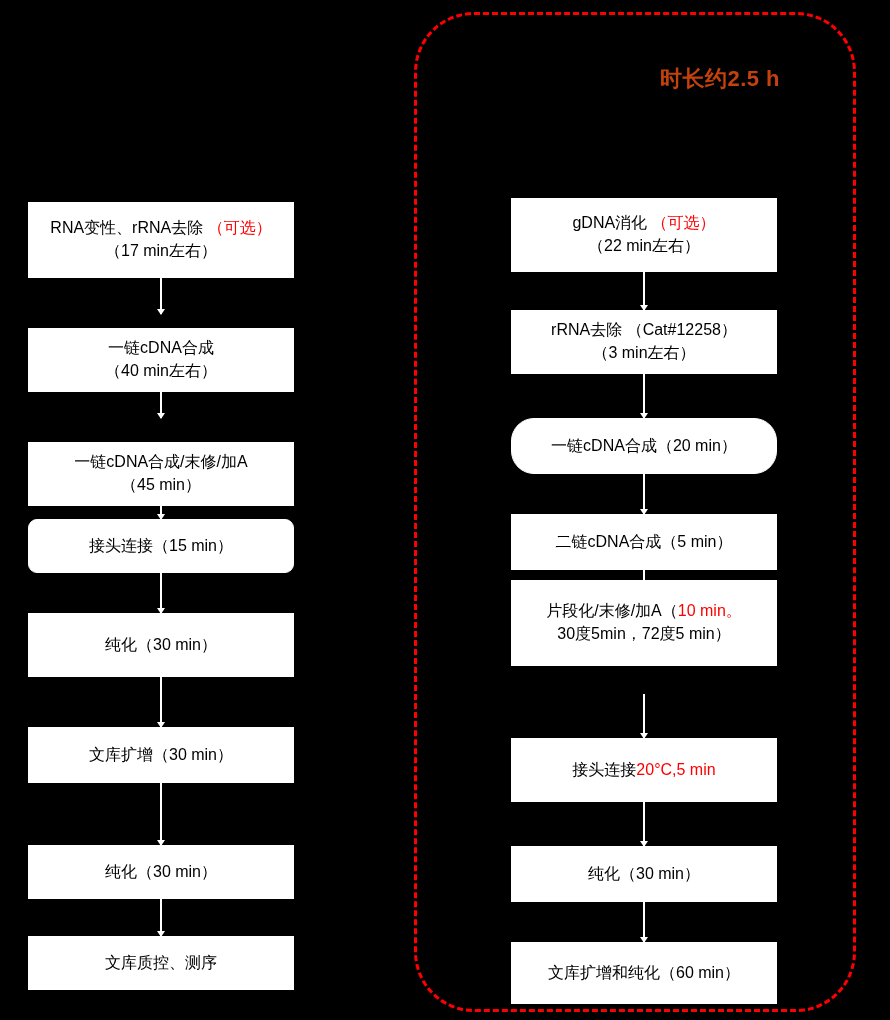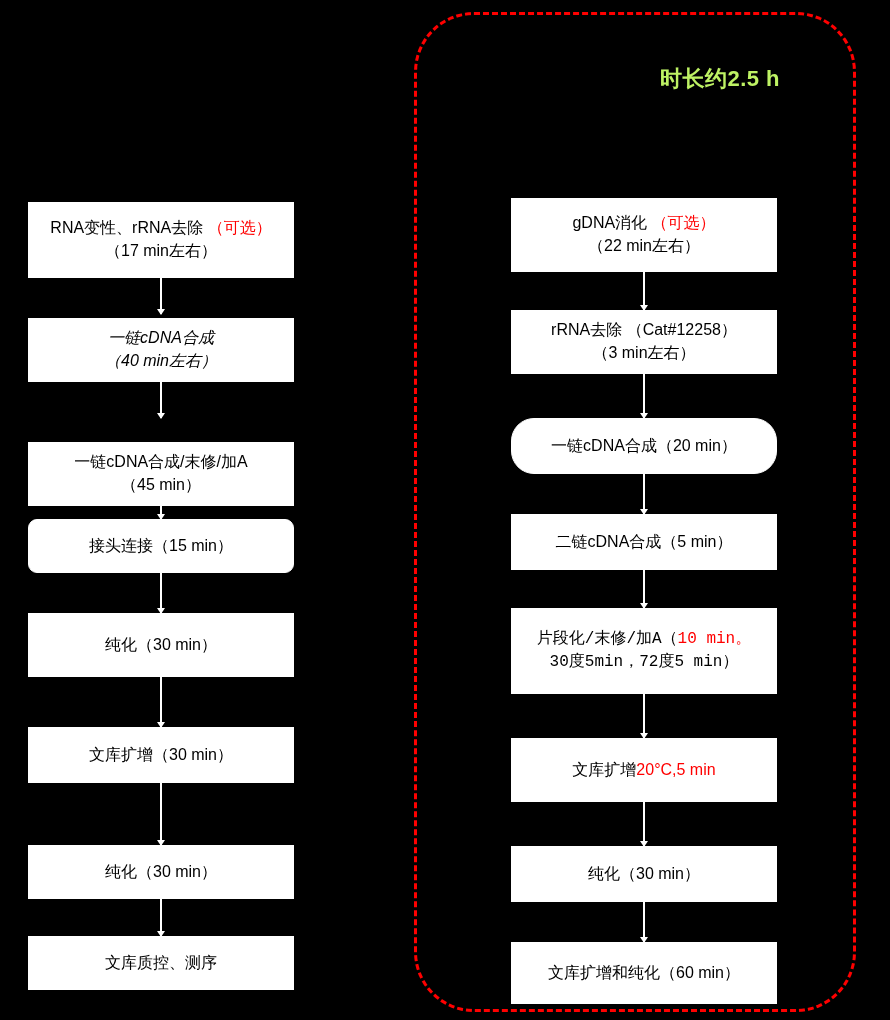--- a/index.html
+++ b/index.html
@@ -30,21 +30,21 @@
     border-radius: 60px;
     box-sizing: border-box;
   }
 
   .duration-label {
     position: absolute;
     left: 600px;
     top: 64px;
     width: 240px;
     text-align: center;
-    color: #bef264;
+    color: #c2410c;
     font-size: 22px;
     font-weight: bold;
     letter-spacing: 0.5px;
   }
 
   
   .column {
     position: absolute;
     top: 0;
   }
@@ -110,21 +110,21 @@
       <div class="connector" style="top: 278px; height: 36px;"></div>
       <div class="connector" style="top: 378px; height: 40px;"></div>
       <div class="connector" style="top: 482px; height: 37px;"></div>
       <div class="connector" style="top: 573px; height: 40px;"></div>
       <div class="connector" style="top: 677px; height: 50px;"></div>
       <div class="connector" style="top: 783px; height: 62px;"></div>
       <div class="connector" style="top: 899px; height: 37px;"></div>
       <div class="step" style="top: 202px; min-height: 76px;">
         <div class="inner"><span>RNA变性、rRNA去除 </span><span class="red">（可选）</span><br><span>（17 min左右）</span></div>
       </div>
-      <div class="step" style="top: 318px; min-height: 64px; font-style: italic;">
+      <div class="step" style="top: 328px; min-height: 64px;">
         <div class="inner"><span>一链cDNA合成</span><br><span>（40 min左右）</span></div>
       </div>
       <div class="step" style="top: 442px; min-height: 64px;">
         <div class="inner"><span>一链cDNA合成/末修/加A</span><br><span>（45 min）</span></div>
       </div>
       <div class="step" style="top: 519px; min-height: 54px; border-radius: 9px;">
         <div class="inner"><span>接头连接（15 min）</span></div>
       </div>
       <div class="step" style="top: 613px; min-height: 64px;">
         <div class="inner"><span>纯化（30 min）</span></div>
@@ -152,25 +152,25 @@
       </div>
       <div class="step" style="top: 310px; min-height: 64px;">
         <div class="inner"><span>rRNA去除 （Cat#12258）</span><br><span>（3 min左右）</span></div>
       </div>
       <div class="step" style="top: 418px; min-height: 56px; border-radius: 23px;">
         <div class="inner"><span>一链cDNA合成（20 min）</span></div>
       </div>
       <div class="step" style="top: 514px; min-height: 56px;">
         <div class="inner"><span>二链cDNA合成（5 min）</span></div>
       </div>
-      <div class="step" style="top: 608px; min-height: 86px; font-family: Liberation Mono, monospace;">
+      <div class="step" style="top: 580px; min-height: 86px;">
         <div class="inner"><span>片段化/末修/加A（</span><span class="red">10 min。</span><br><span>30度5min，72度5 min）</span></div>
       </div>
       <div class="step" style="top: 738px; min-height: 64px;">
-        <div class="inner"><span>文库扩增</span><span class="red">20°C,5  min</span></div>
+        <div class="inner"><span>接头连接</span><span class="red">20°C,5  min</span></div>
       </div>
       <div class="step" style="top: 846px; min-height: 56px;">
         <div class="inner"><span>纯化（30 min）</span></div>
       </div>
       <div class="step" style="top: 942px; min-height: 62px;">
         <div class="inner"><span>文库扩增和纯化（60 min）</span></div>
       </div>
     </div>
 
 </div>

